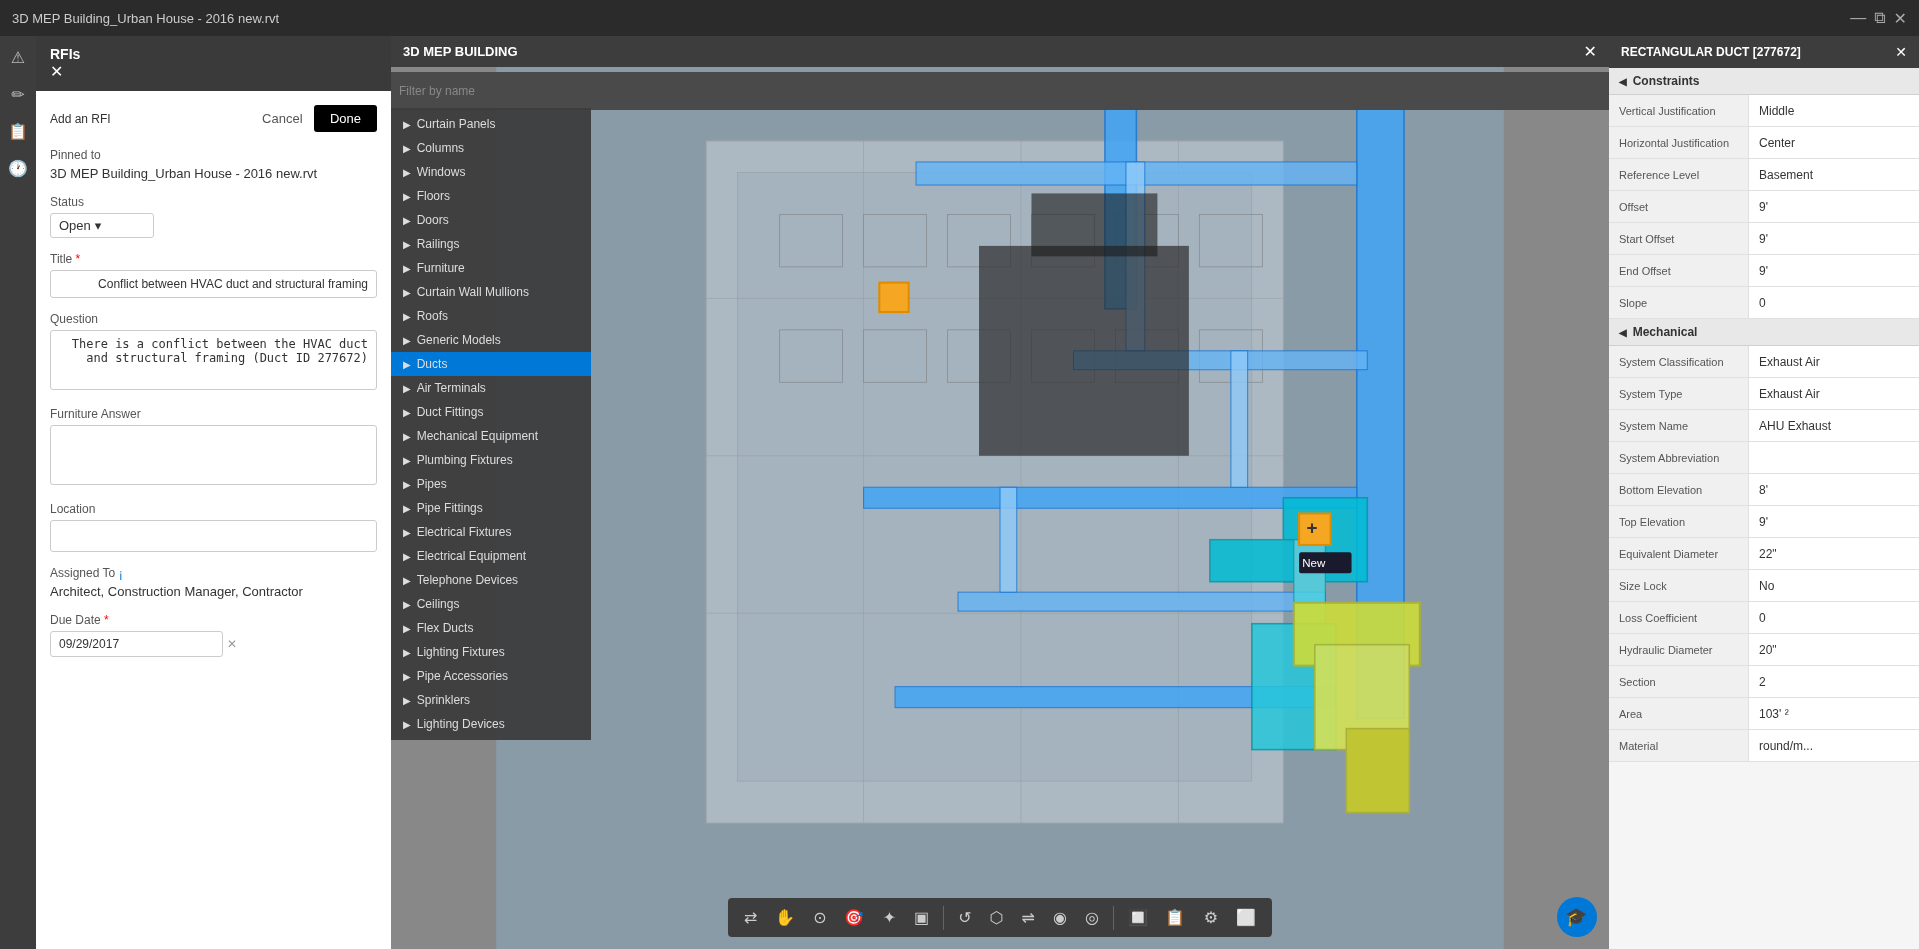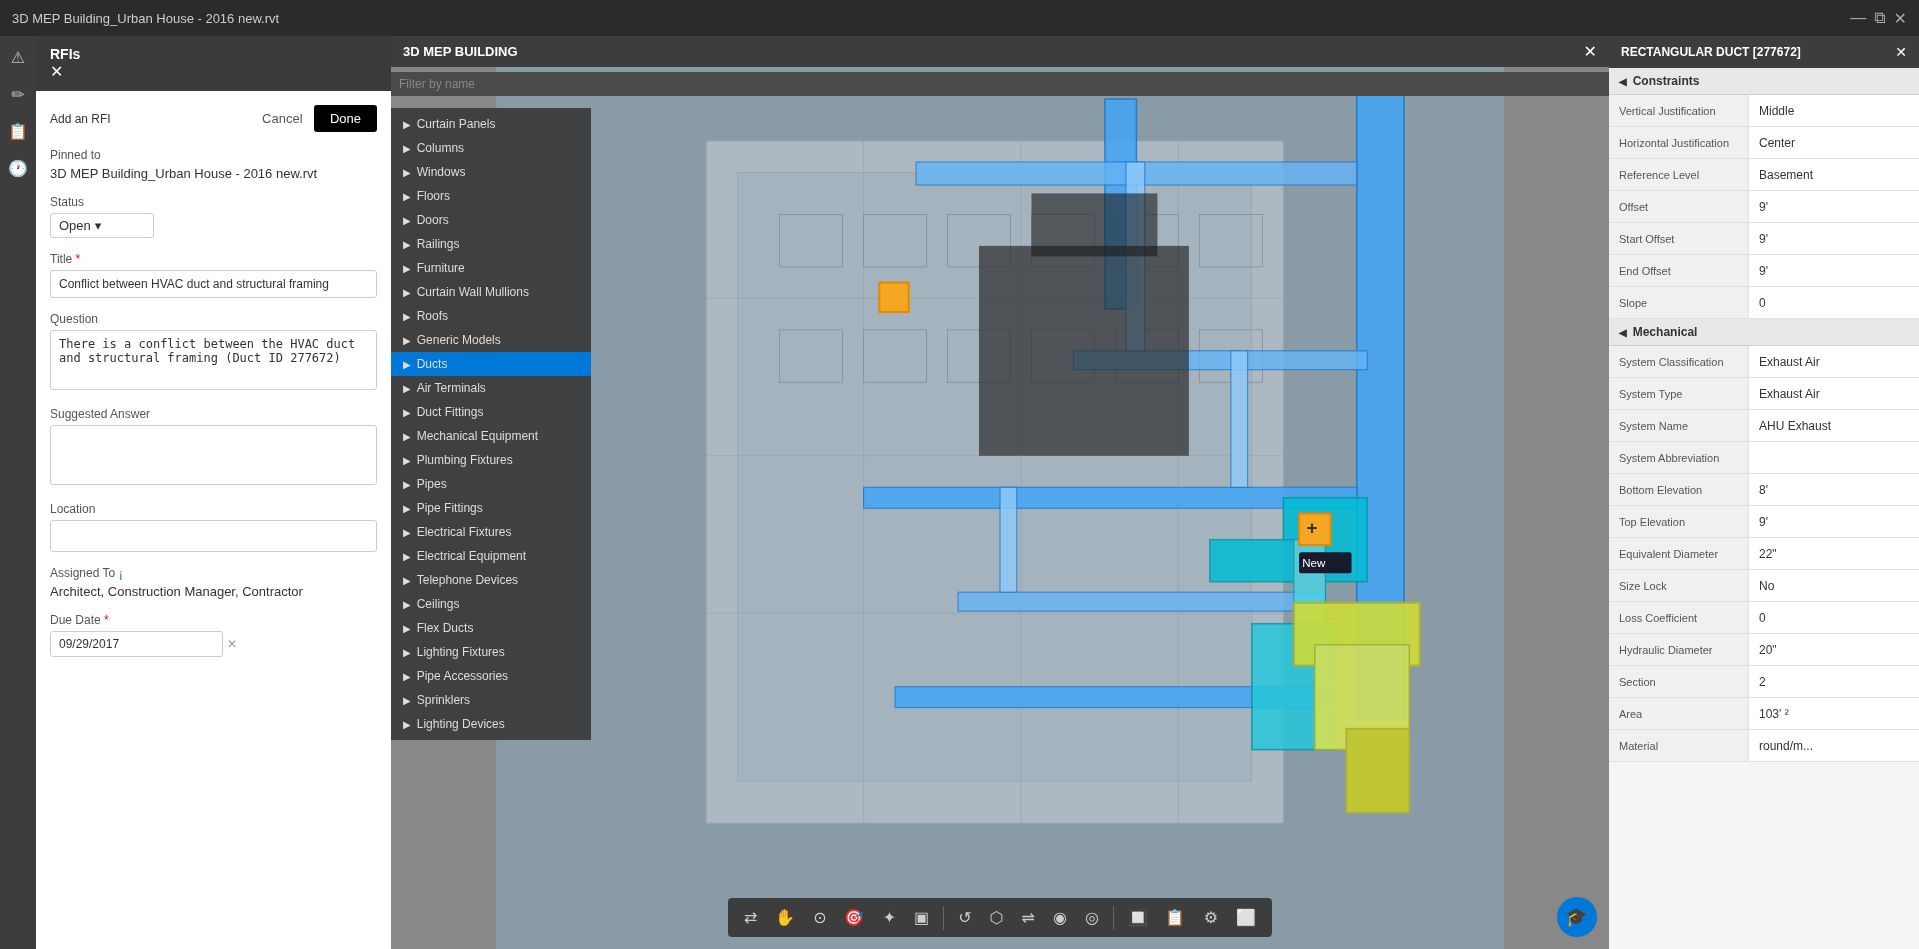--- a/index.html
+++ b/index.html
@@ -56,21 +56,21 @@
     .field-group { margin-bottom: 14px; }
     .field-value { font-size: 13px; color: #333; }
     .status-select {
       display: flex; align-items: center; gap: 4px;
       border: 1px solid #ccc; border-radius: 3px; padding: 4px 8px;
       background: #fff; cursor: pointer; font-size: 13px; color: #333;
       width: 104px;
     }
     .text-input {
       width: 100%; border: 1px solid #ccc; border-radius: 3px; padding: 6px 8px;
-      font-size: 12px; color: #333; resize: none;
+      font-size: 12px; color: #333; resize: none; text-align: right;
     }
     textarea.text-input { height: 60px; }
     .suggested-input { height: 50px; }
     .location-input { height: 32px; }
     .assigned-to-row { display: flex; align-items: center; gap: 4px; }
     .info-icon { color: #0078d7; font-size: 12px; }
     .due-date-row { display: flex; align-items: center; gap: 4px; }
     .date-input { border: 1px solid #ccc; border-radius: 3px; padding: 5px 8px; font-size: 12px; color: #333; }
     .clear-date { color: #999; cursor: pointer; }
 
@@ -105,21 +105,21 @@
       z-index: 10;
     }
     .view-title { color: #fff; font-size: 13px; font-weight: bold; }
     .view-close { color: #aaa; cursor: pointer; font-size: 16px; background: none; border: none; color: #fff; }
     .view-filter {
       margin-top: 36px;
       position: absolute;
       top: 0; left: 0; right: 0;
       z-index: 10;
       background: #4a4a4a;
-      padding: 5px 8px;
+      padding: 12px 8px;
     }
     .filter-input { background: #4a4a4a; border: none; color: #ccc; font-size: 12px; width: 200px; outline: none; }
     .filter-input::placeholder { color: #888; }
 
     
     .building-list {
       position: absolute;
       top: 72px;
       left: 0;
       width: 200px;
@@ -309,21 +309,21 @@
         </span>
         <input class="text-input" type="text" value="Conflict between HVAC duct and structural framing" style="">
       </div>
 
       <div class="field-group">
         <span class="field-label">Question</span>
         <textarea class="text-input" style="">There is a conflict between the HVAC duct and structural framing (Duct ID 277672)</textarea>
       </div>
 
       <div class="field-group">
-        <span class="field-label">Suggested Answer</span>
+        <span class="field-label">Furniture Answer</span>
         <textarea class="text-input suggested-input" style=""></textarea>
       </div>
 
       <div class="field-group">
         <span class="field-label">Location</span>
         <input class="text-input location-input" type="text" style="">
       </div>
 
       <div class="field-group">
         <div class="assigned-to-row">

